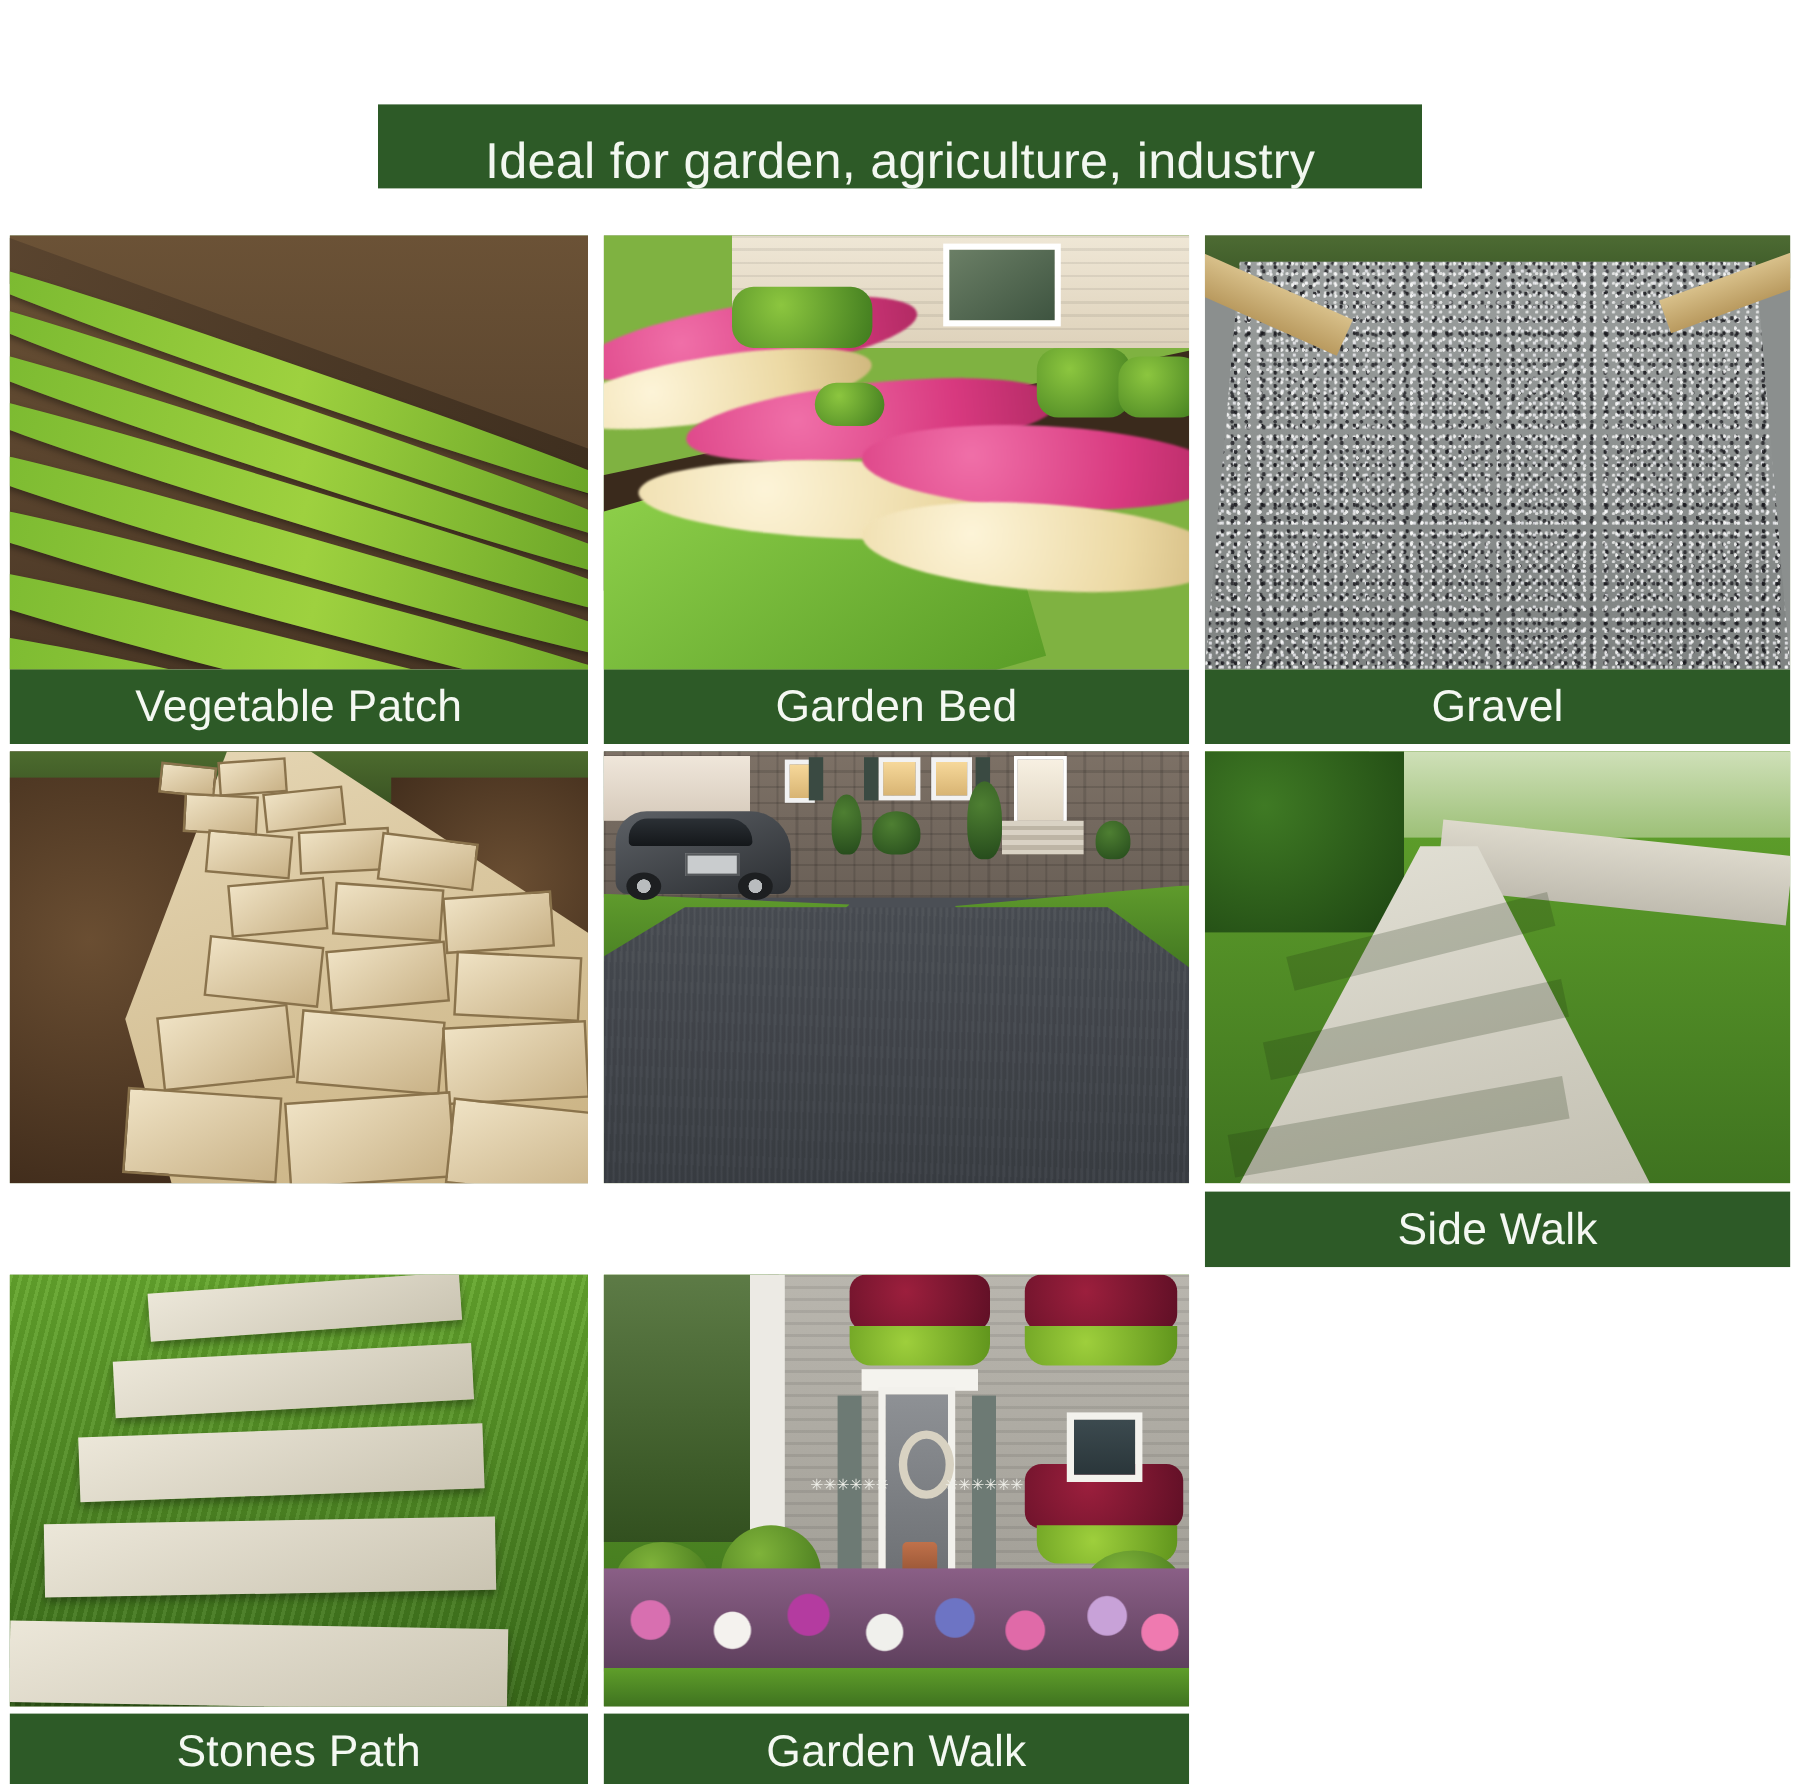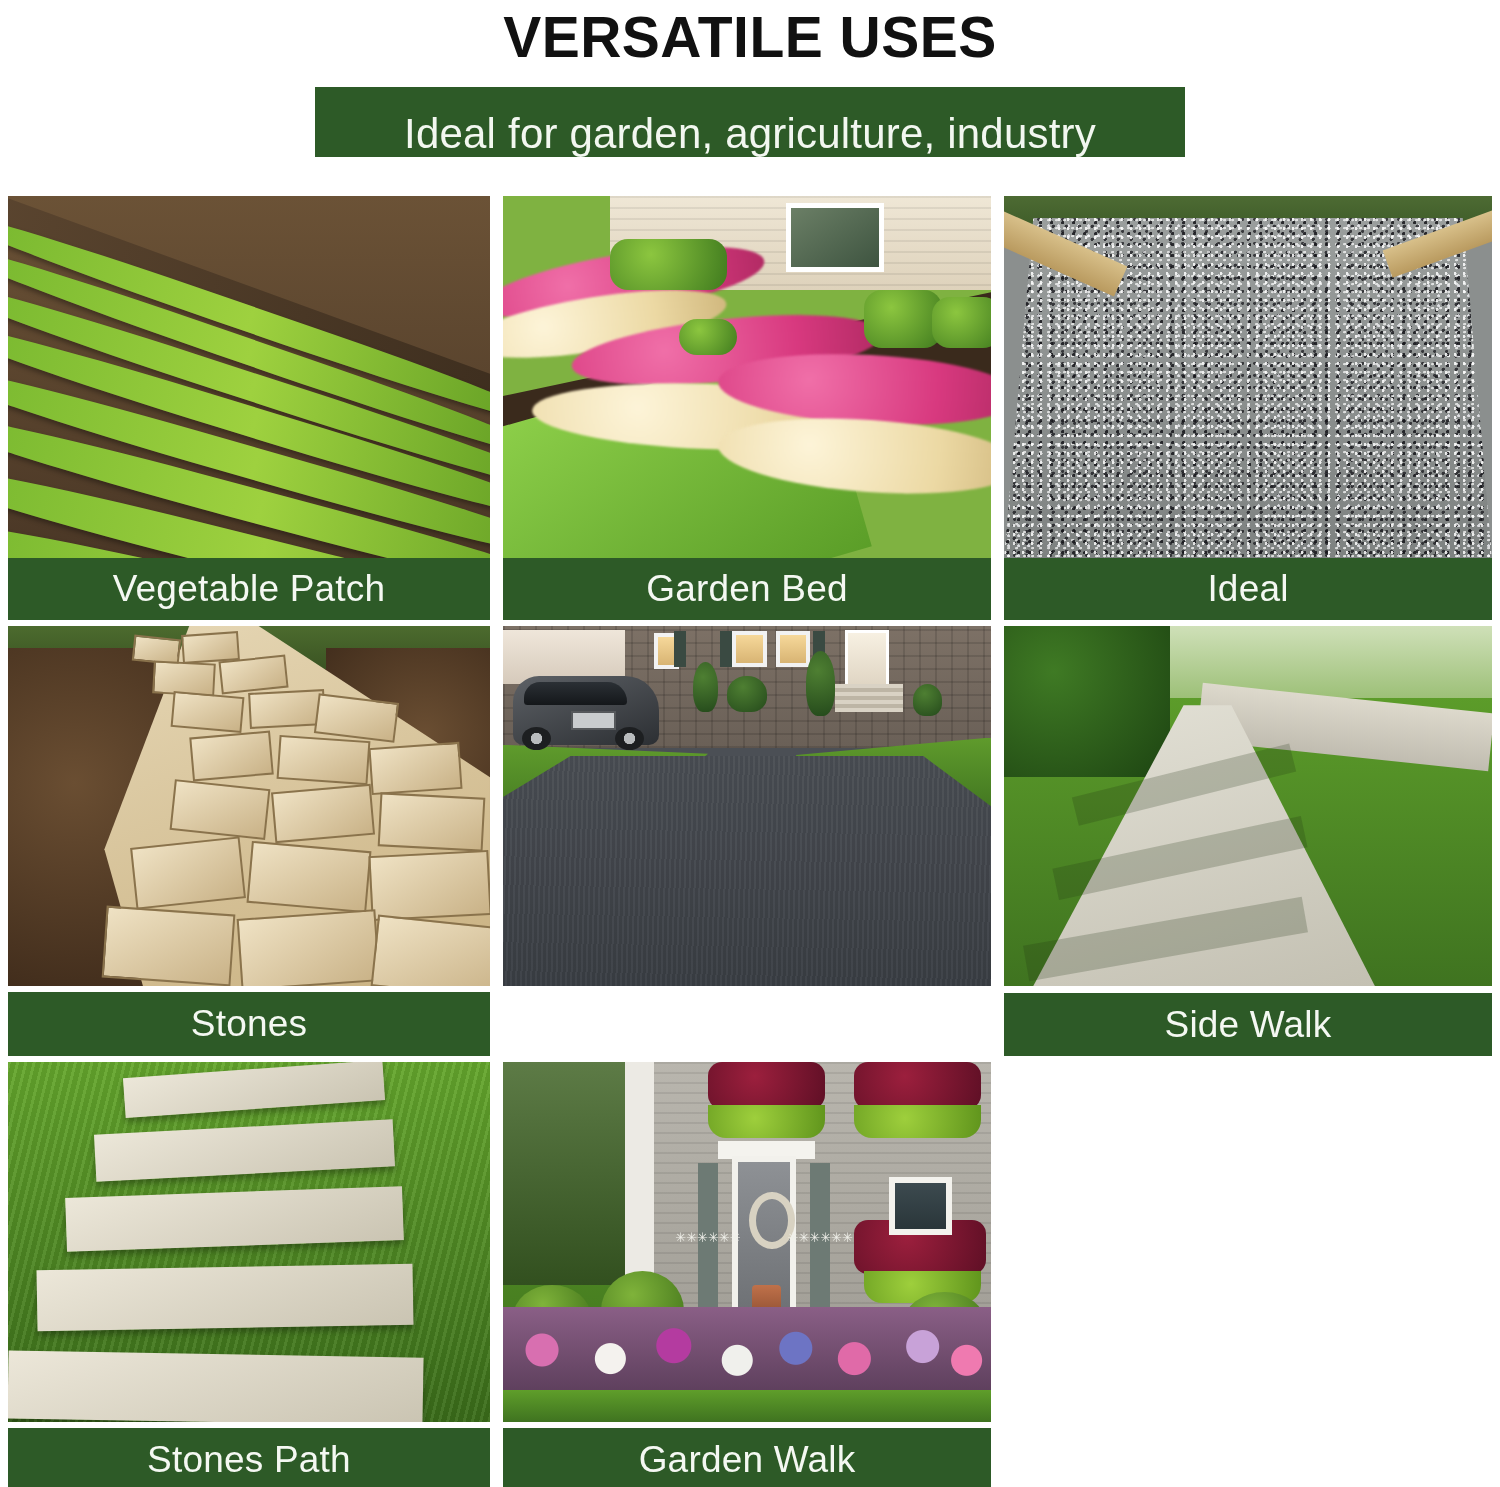--- a/index.html
+++ b/index.html
@@ -247,21 +247,20 @@
   .gh .lawnstrip{position:absolute;left:0;bottom:0;width:100%;height:9%;
     background:linear-gradient(#5f9e2a,#3f7320);}
   .gh .pot{position:absolute;left:51%;top:62%;width:6%;height:9%;
     background:linear-gradient(#c0714a,#8e4f31);border-radius:4px 4px 10px 10px;}
 </style>
 </head>
 <body>
 
 <div class="page">
 
-  <div class="title">VERSATILE USES</div>
 
   <div class="subtitle-bar">
     <span class="subtitle-text">Ideal for garden, agriculture, industry</span>
   </div>
 
   <div class="grid">
 
     <div class="cell r1">
       <div class="photo">
         <div class="scene veg">
@@ -310,21 +309,21 @@
     <div class="cell r1">
       <div class="photo">
         <div class="scene gv">
           <div class="grass"></div>
           <div class="bed"></div>
           <div class="edgeL"></div>
           <div class="edgeR"></div>
         </div>
       </div>
       <div class="caption">
-        <span>Ideal</span>
+        <span>Gravel</span>
       </div>
     </div>
 
 
     <div class="cell r2">
       <div class="photo">
         <div class="scene st">
           <div class="grasstop"></div>
           <div class="soilL"></div>
           <div class="soilR"></div>
@@ -342,23 +341,20 @@
           <div class="stone" style="left:34%;top:44%;width:19%;height:13%;transform:rotate(6deg)"></div>
           <div class="stone" style="left:55%;top:45%;width:20%;height:13%;transform:rotate(-5deg)"></div>
           <div class="stone" style="left:77%;top:47%;width:21%;height:14%;transform:rotate(3deg)"></div>
           <div class="stone" style="left:26%;top:60%;width:22%;height:16%;transform:rotate(-6deg)"></div>
           <div class="stone" style="left:50%;top:61%;width:24%;height:16%;transform:rotate(5deg)"></div>
           <div class="stone" style="left:75%;top:63%;width:24%;height:17%;transform:rotate(-3deg)"></div>
           <div class="stone" style="left:20%;top:79%;width:26%;height:19%;transform:rotate(4deg)"></div>
           <div class="stone" style="left:48%;top:80%;width:28%;height:19%;transform:rotate(-4deg)"></div>
           <div class="stone" style="left:76%;top:82%;width:26%;height:19%;transform:rotate(6deg)"></div>
         </div>
-      </div>
-      <div class="caption">
-        <span>Stones</span>
       </div>
     </div>
 
     <div class="cell r2">
       <div class="photo">
         <div class="scene dw">
           <div class="house">
               <div class="stonetex"></div>
             </div>
           <div class="garage"></div>

